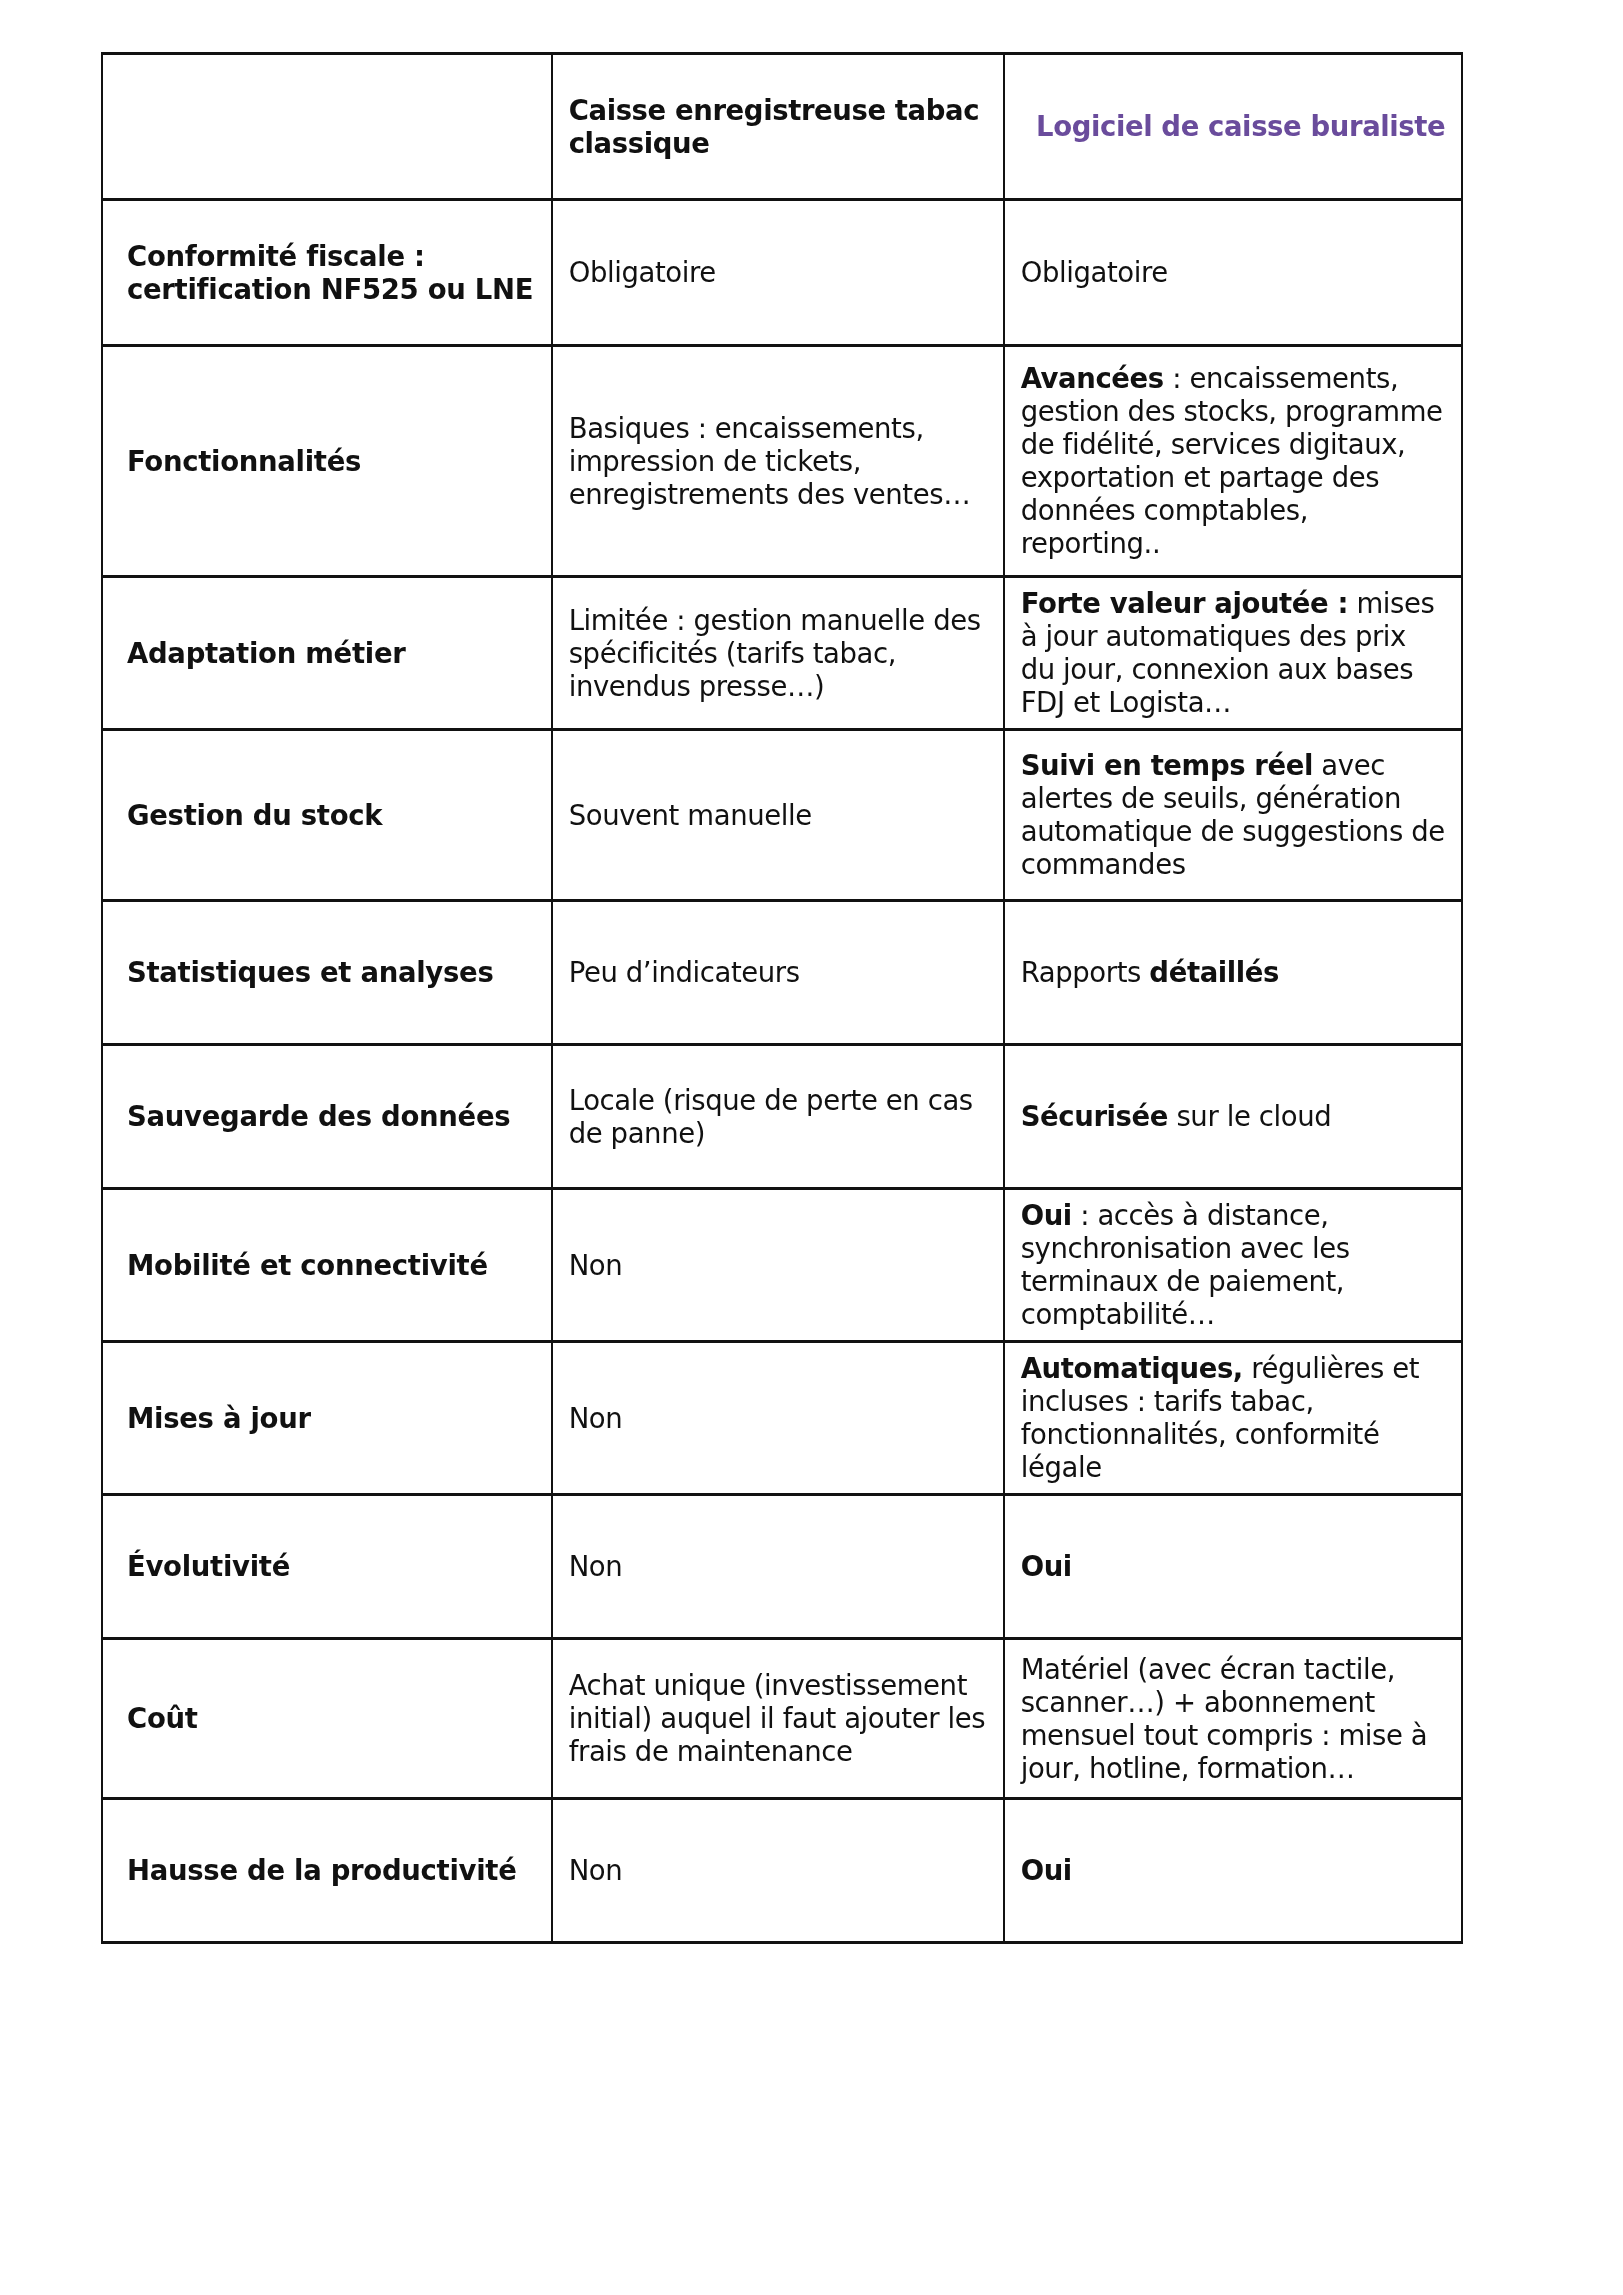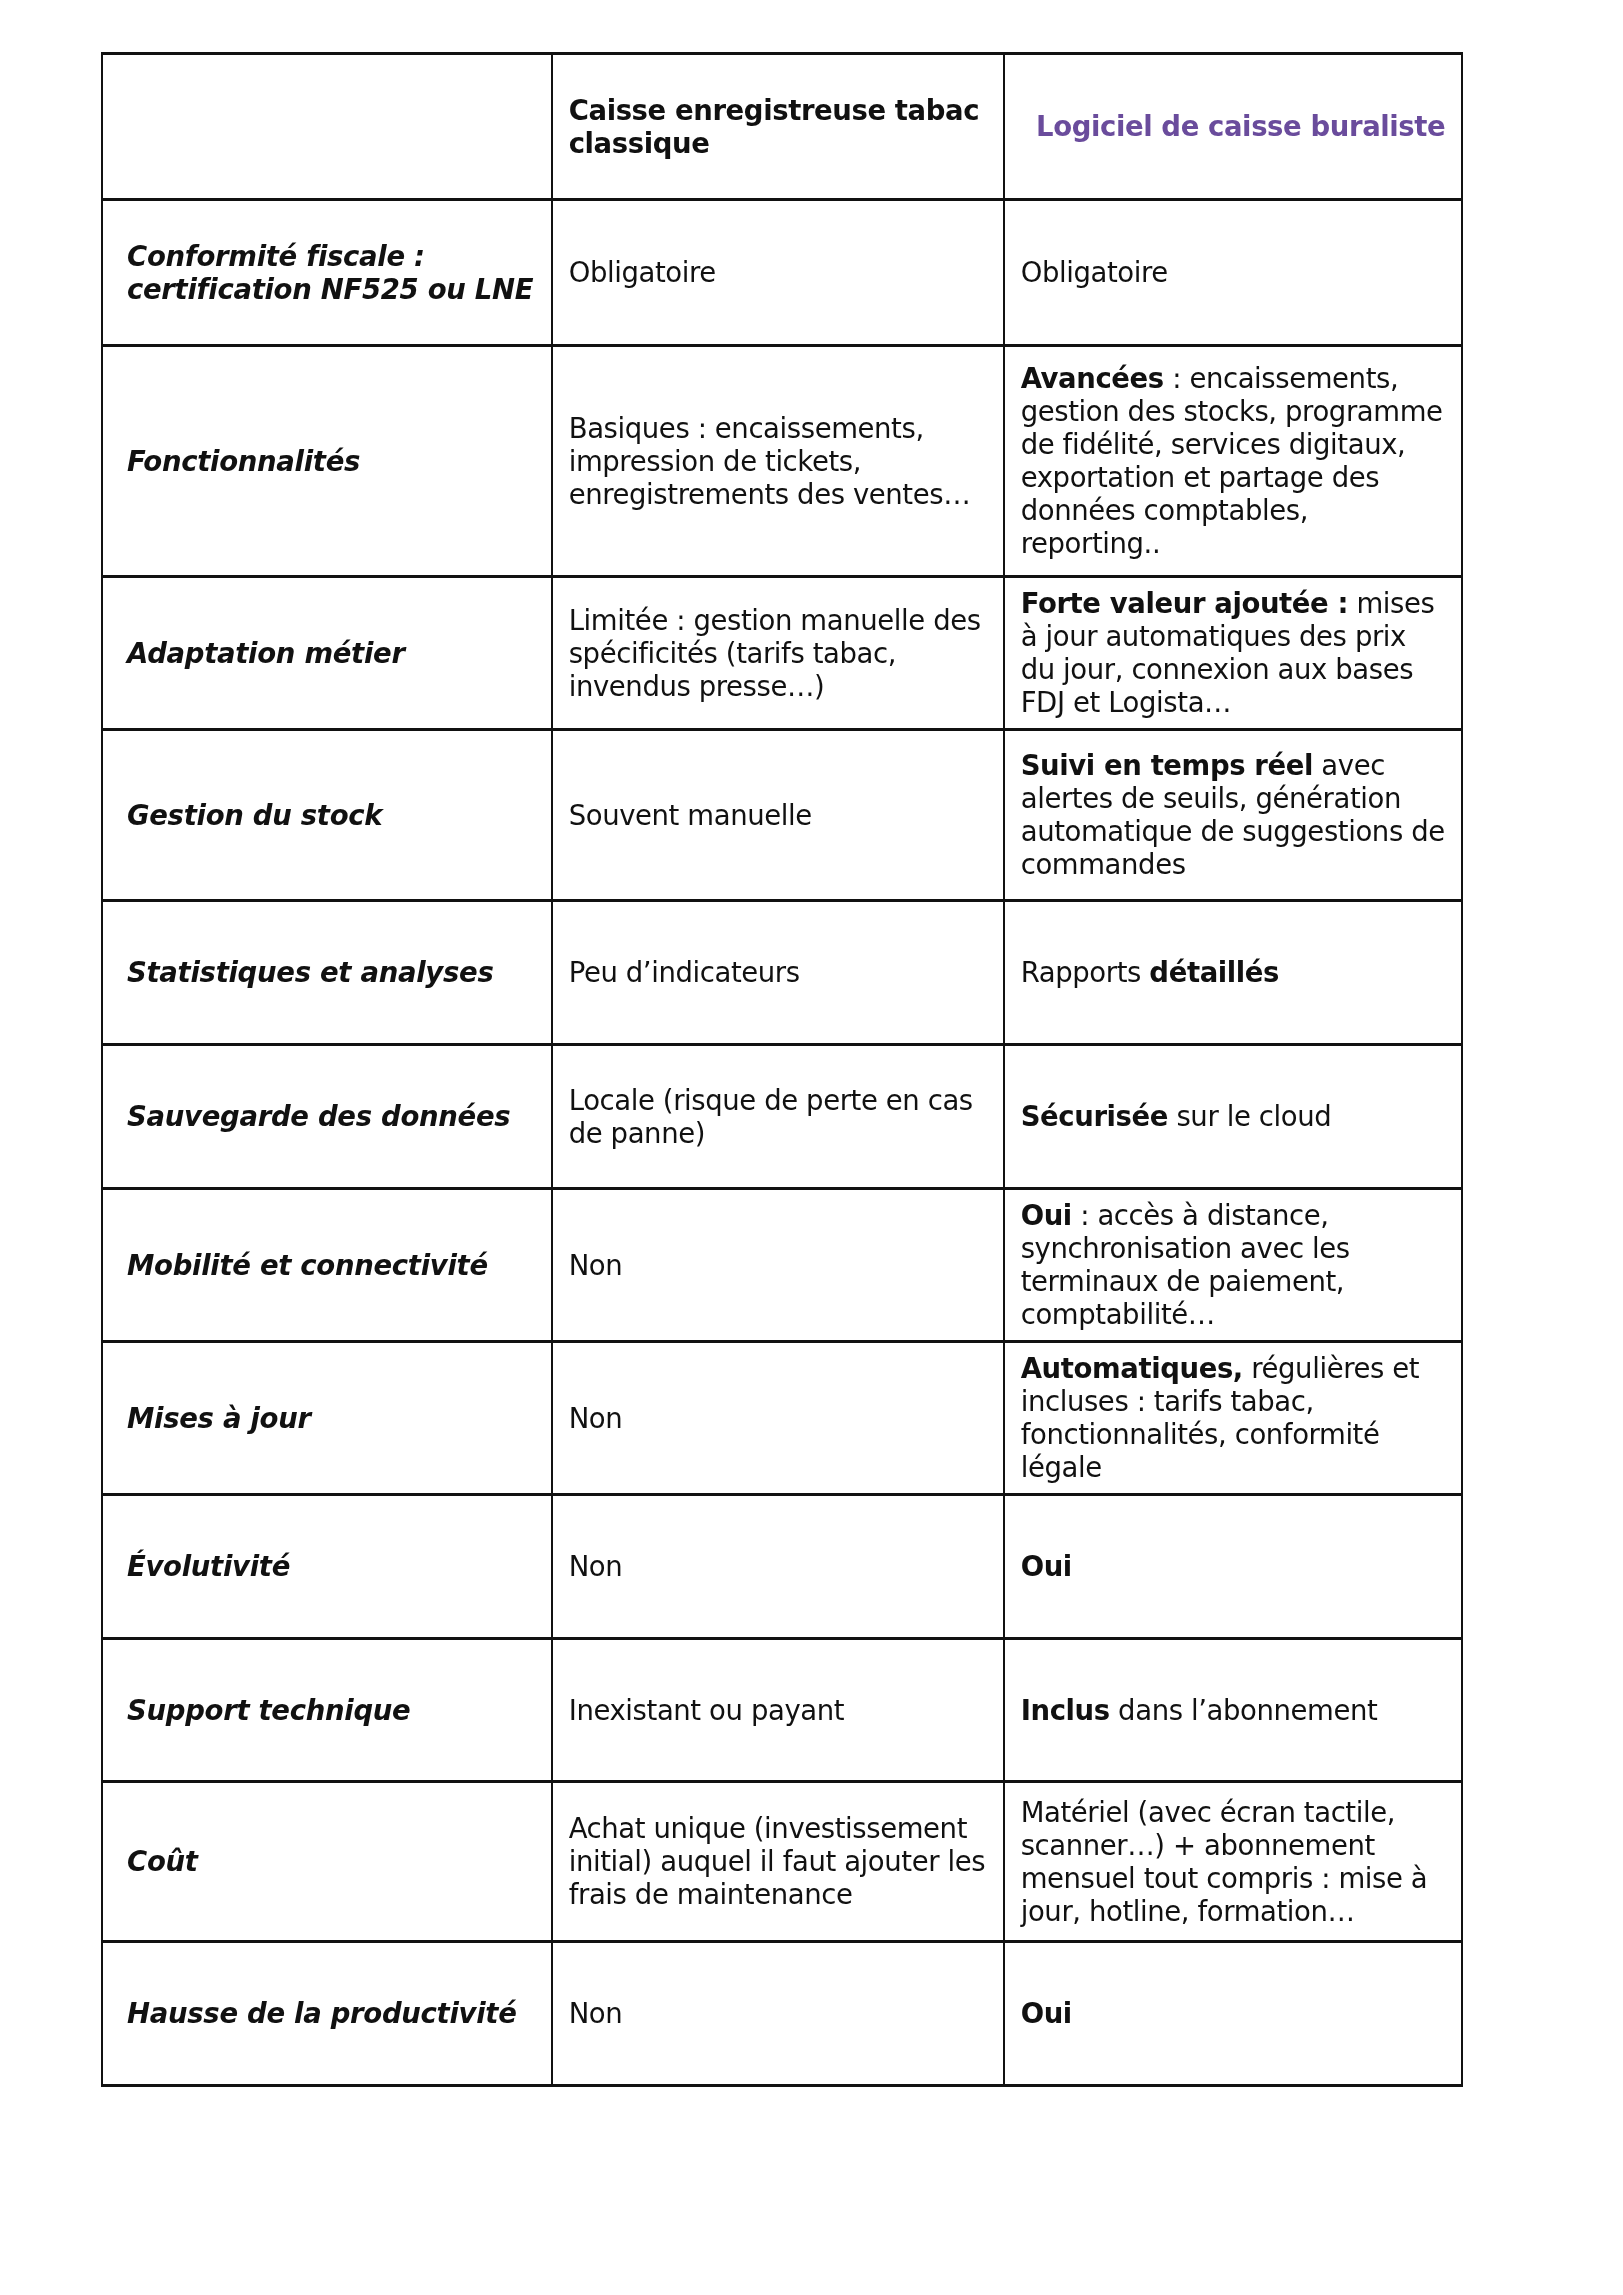--- a/index.html
+++ b/index.html
@@ -11,21 +11,21 @@
   col.c1 { width: 452px; }
   col.c2 { width: 458px; }
   td {
     border-left: 2px solid #111; border-right: 2px solid #111;
     border-top: 3.3px solid #111; border-bottom: 3.3px solid #111;
     vertical-align: middle; padding: 0 15.7px 0 15.7px;
     font-size: 27.5px; line-height: 33px; letter-spacing: -0.4px;
     box-sizing: border-box;
   }
   table tr:first-child td { border-top-width: 3.3px; }
-  td.label { font-weight: bold; font-style: italic; letter-spacing: -0.3px; padding-left: 24px; }
+  td.label { font-weight: bold; letter-spacing: -0.3px; padding-left: 24px; }
   td.head { font-weight: bold; }
   td.head.accent { color: #6a4c9c; text-align: right; }
   .b { font-weight: bold; }
 </style>
 </head>
 <body>
 
 <div class="table-wrap">
   <table>
     <colgroup>
@@ -88,25 +88,20 @@
         <td>Non</td>
         <td><span class="b">Automatiques,</span><span> régulières et incluses : tarifs tabac, fonctionnalités, conformité légale</span></td>
       </tr>
 
       <tr style="height:144px">
         <td class="label">Évolutivité</td>
         <td>Non</td>
         <td><span class="b">Oui</span><span></span></td>
       </tr>
 
-      <tr style="height:143px">
-        <td class="label">Support technique</td>
-        <td>Inexistant ou payant</td>
-        <td><span class="b">Inclus</span><span> dans l’abonnement</span></td>
-      </tr>
 
       <tr style="height:160px">
         <td class="label">Coût</td>
         <td>Achat unique (investissement initial) auquel il faut ajouter les frais de maintenance</td>
         <td><span class="b"></span><span>Matériel (avec écran tactile, scanner…) + abonnement mensuel tout compris : mise à jour, hotline, formation…</span></td>
       </tr>
 
       <tr style="height:144px">
         <td class="label">Hausse de la productivité</td>
         <td>Non</td>

